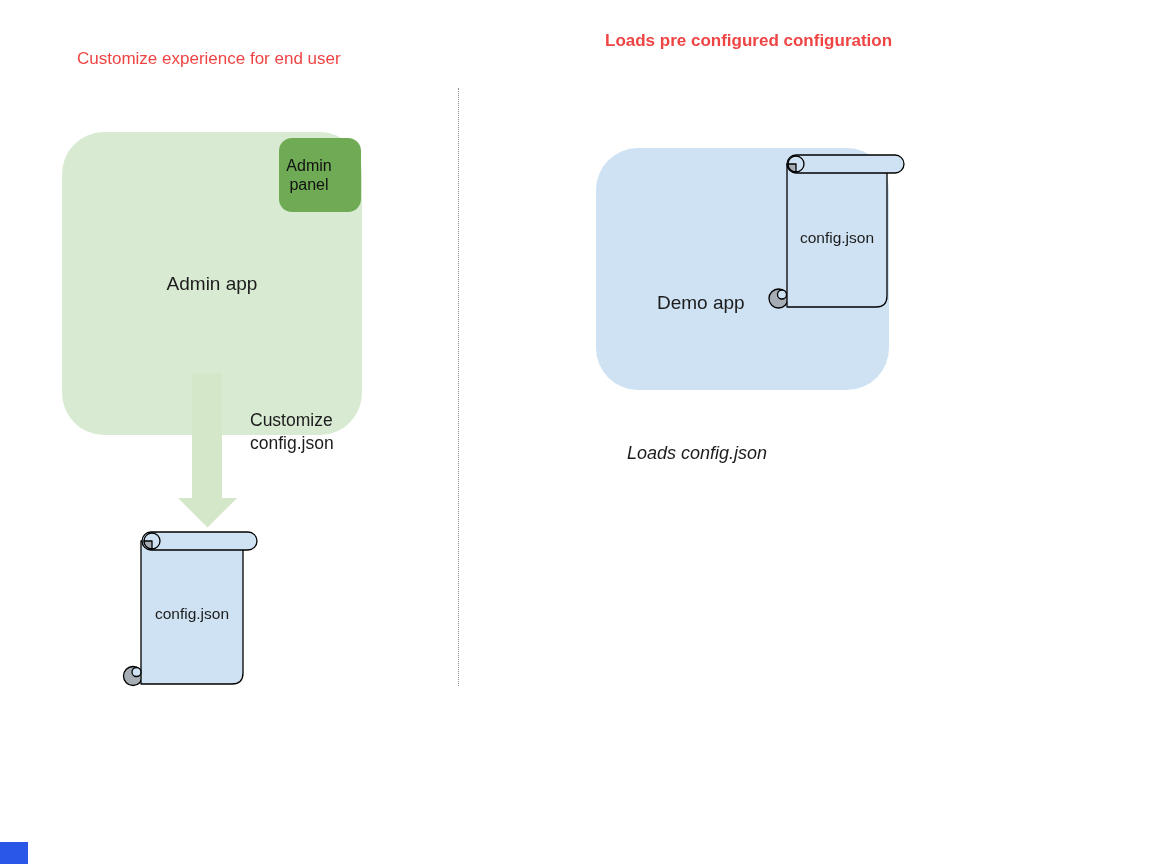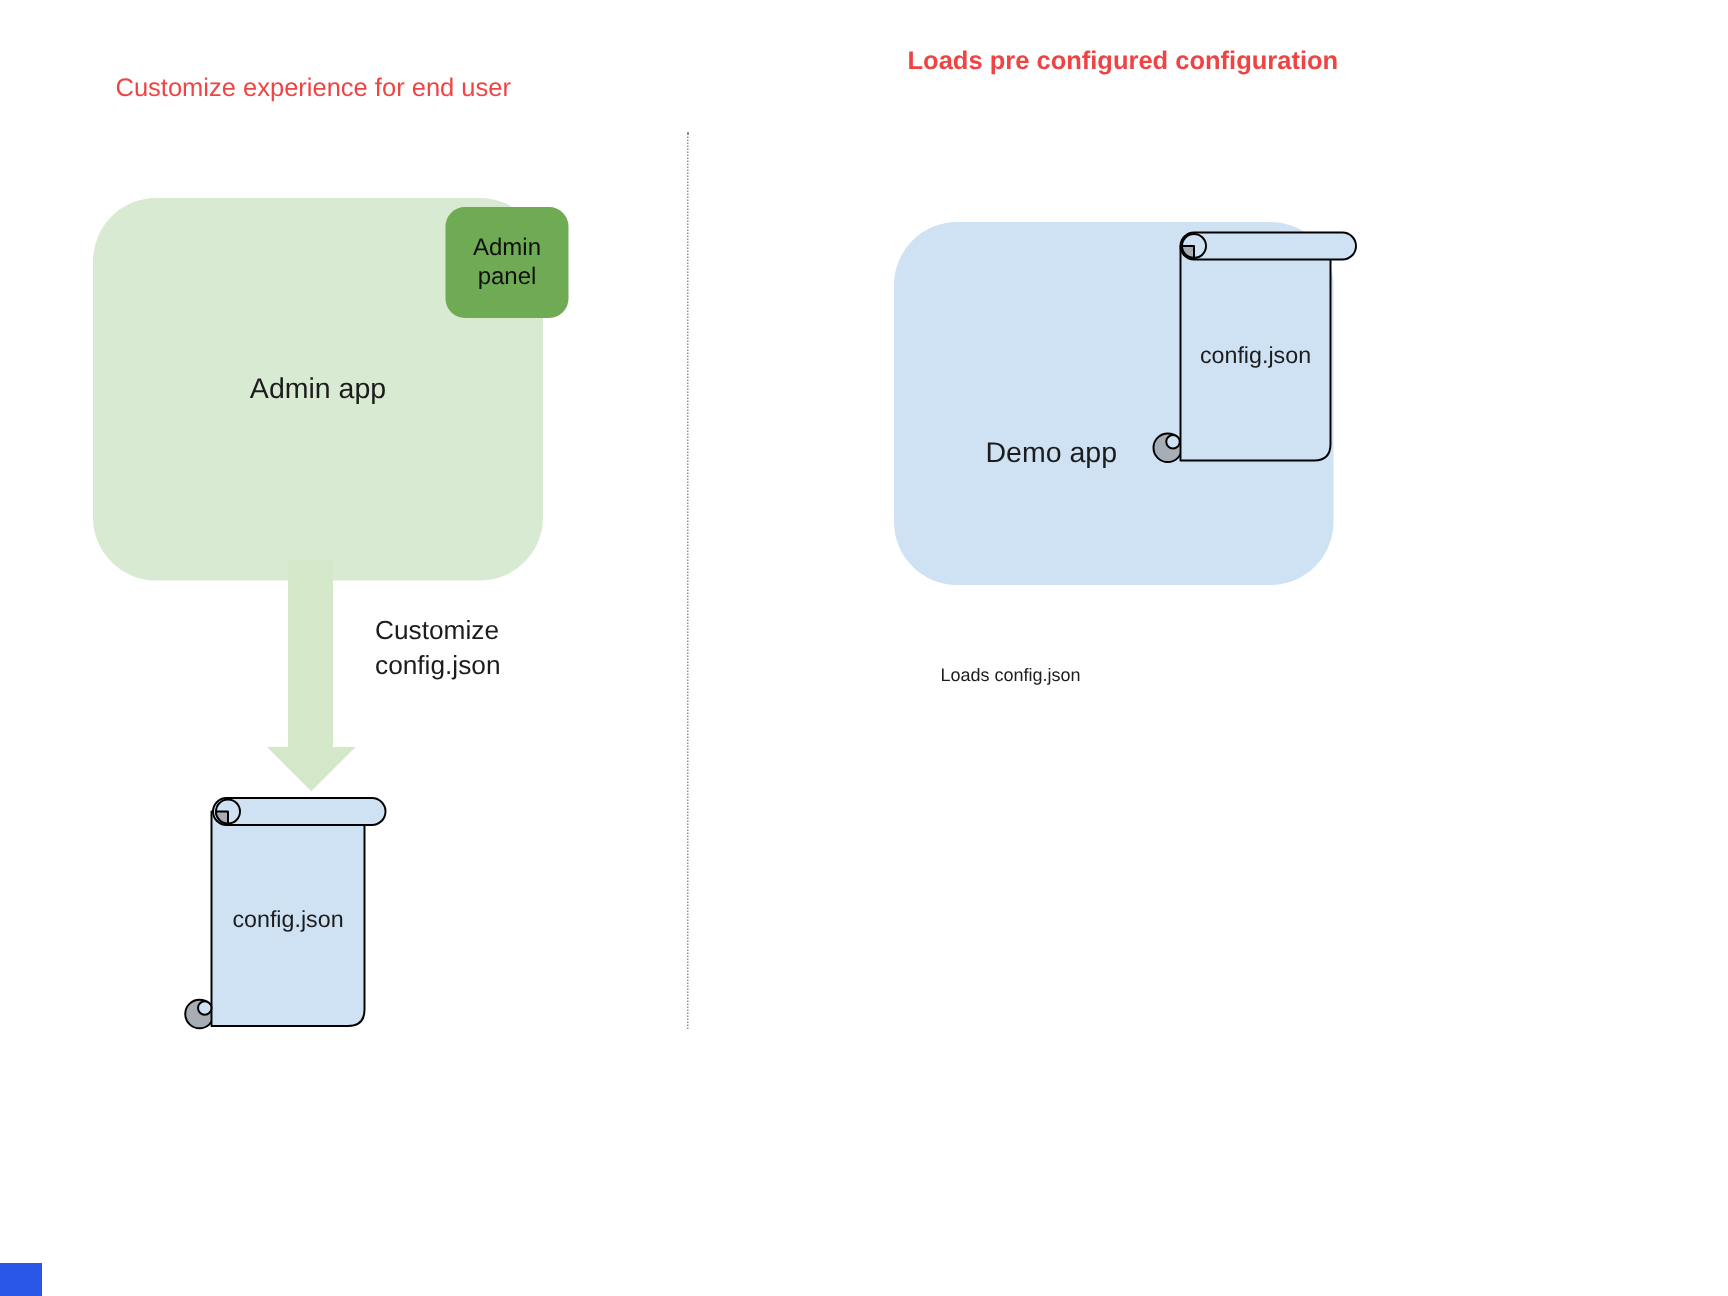--- a/index.html
+++ b/index.html
@@ -12,33 +12,33 @@
     font-size: 17px;
     line-height: 20px;
     color: #ef4444;
     white-space: nowrap;
   }
   #left-title  { left: 77px;  top: 49px; }
   #right-title { left: 605px; top: 31px; font-weight: bold; }
 
   
   #admin-app-box {
-    left: 62px; top: 132px; width: 300px; height: 255px;
+    left: 62px; top: 132px; width: 300px; height: 303px;
     background: #d9ead3;
     border-radius: 42px;
     display: flex; align-items: center; justify-content: center;
   }
   #admin-app-label { font-size: 19px; }
 
   
   #admin-panel-box {
-    left: 297px; top: 138px; width: 82px; height: 74px;
+    left: 279px; top: 138px; width: 82px; height: 74px;
     background: #6faa54;
     border-radius: 13px;
-    display: flex; align-items: center; justify-content: center;
+    display: flex; align-items: center; justify-content: flex-start;
     text-align: center;
   }
   #admin-panel-label { font-size: 16px; line-height: 19px; color: #111111; width: 60px; }
 
   
   #download-arrow { left: 178px; top: 373px; width: 60px; height: 155px; }
 
   
   #download-caption {
     left: 250px; top: 409px;
@@ -64,21 +64,21 @@
   #config-scroll-right { left: 768px; top: 154px; width: 138px; height: 155px; }
 
   .scroll-label {
     font-size: 15.5px;
     text-align: center;
     color: #1c1c1c;
   }
   #config-label-left  { left: 141px; top: 605px; width: 102px; }
   #config-label-right { left: 787px; top: 229px; width: 100px; }
 
-  #loads-caption { left: 627px; top: 443px; font-size: 12px; }
+  #loads-caption { left: 627px; top: 443px; font-size: 18px; font-style: italic; }
 
   
   #corner-marker {
     left: 0; top: 842px; width: 28px; height: 22px;
     background: #2b57e8;
   }
 </style>
 </head>
 <body>
 

